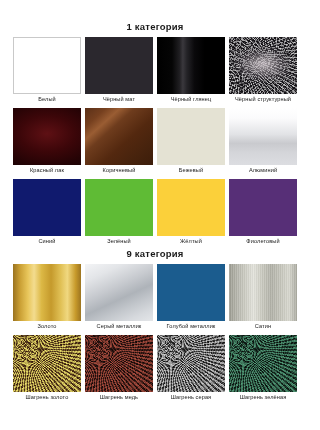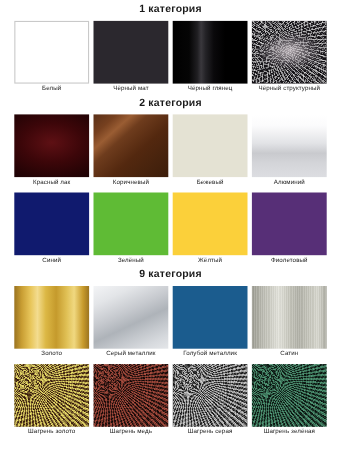--- a/index.html
+++ b/index.html
@@ -13,21 +13,21 @@
 
   .cat-title{
     text-align:center;
     font-size:9.5px;
     font-weight:bold;
     color:#1a1a1a;
     letter-spacing:.2px;
     line-height:12px;
     margin:0;
   }
-  .sec-1-title{padding-top:3px;}
+  .sec-1-title{padding-top:21px;}
   .sec-title-mid{padding-top:2px;}
 
   .row{
     display:flex;
     justify-content:center;
     gap:4px;
     padding-top:4px;
   }
   .cell{
     width:68px;
@@ -158,21 +158,20 @@
     <div class="cell">
       <div class="swatch sw-blackgloss"></div>
       <div class="label">Чёрный глянец</div>
     </div>
     <div class="cell">
       <div class="swatch sw-blackstruct"></div>
       <div class="label">Чёрный структурный</div>
     </div>
   </div>
 
-  <div class="cat-title sec-title-mid">2 категория</div>
 
   <div class="row">
     <div class="cell">
       <div class="swatch sw-redlac"></div>
       <div class="label">Красный лак</div>
     </div>
     <div class="cell">
       <div class="swatch sw-brown"></div>
       <div class="label">Коричневый</div>
     </div>

